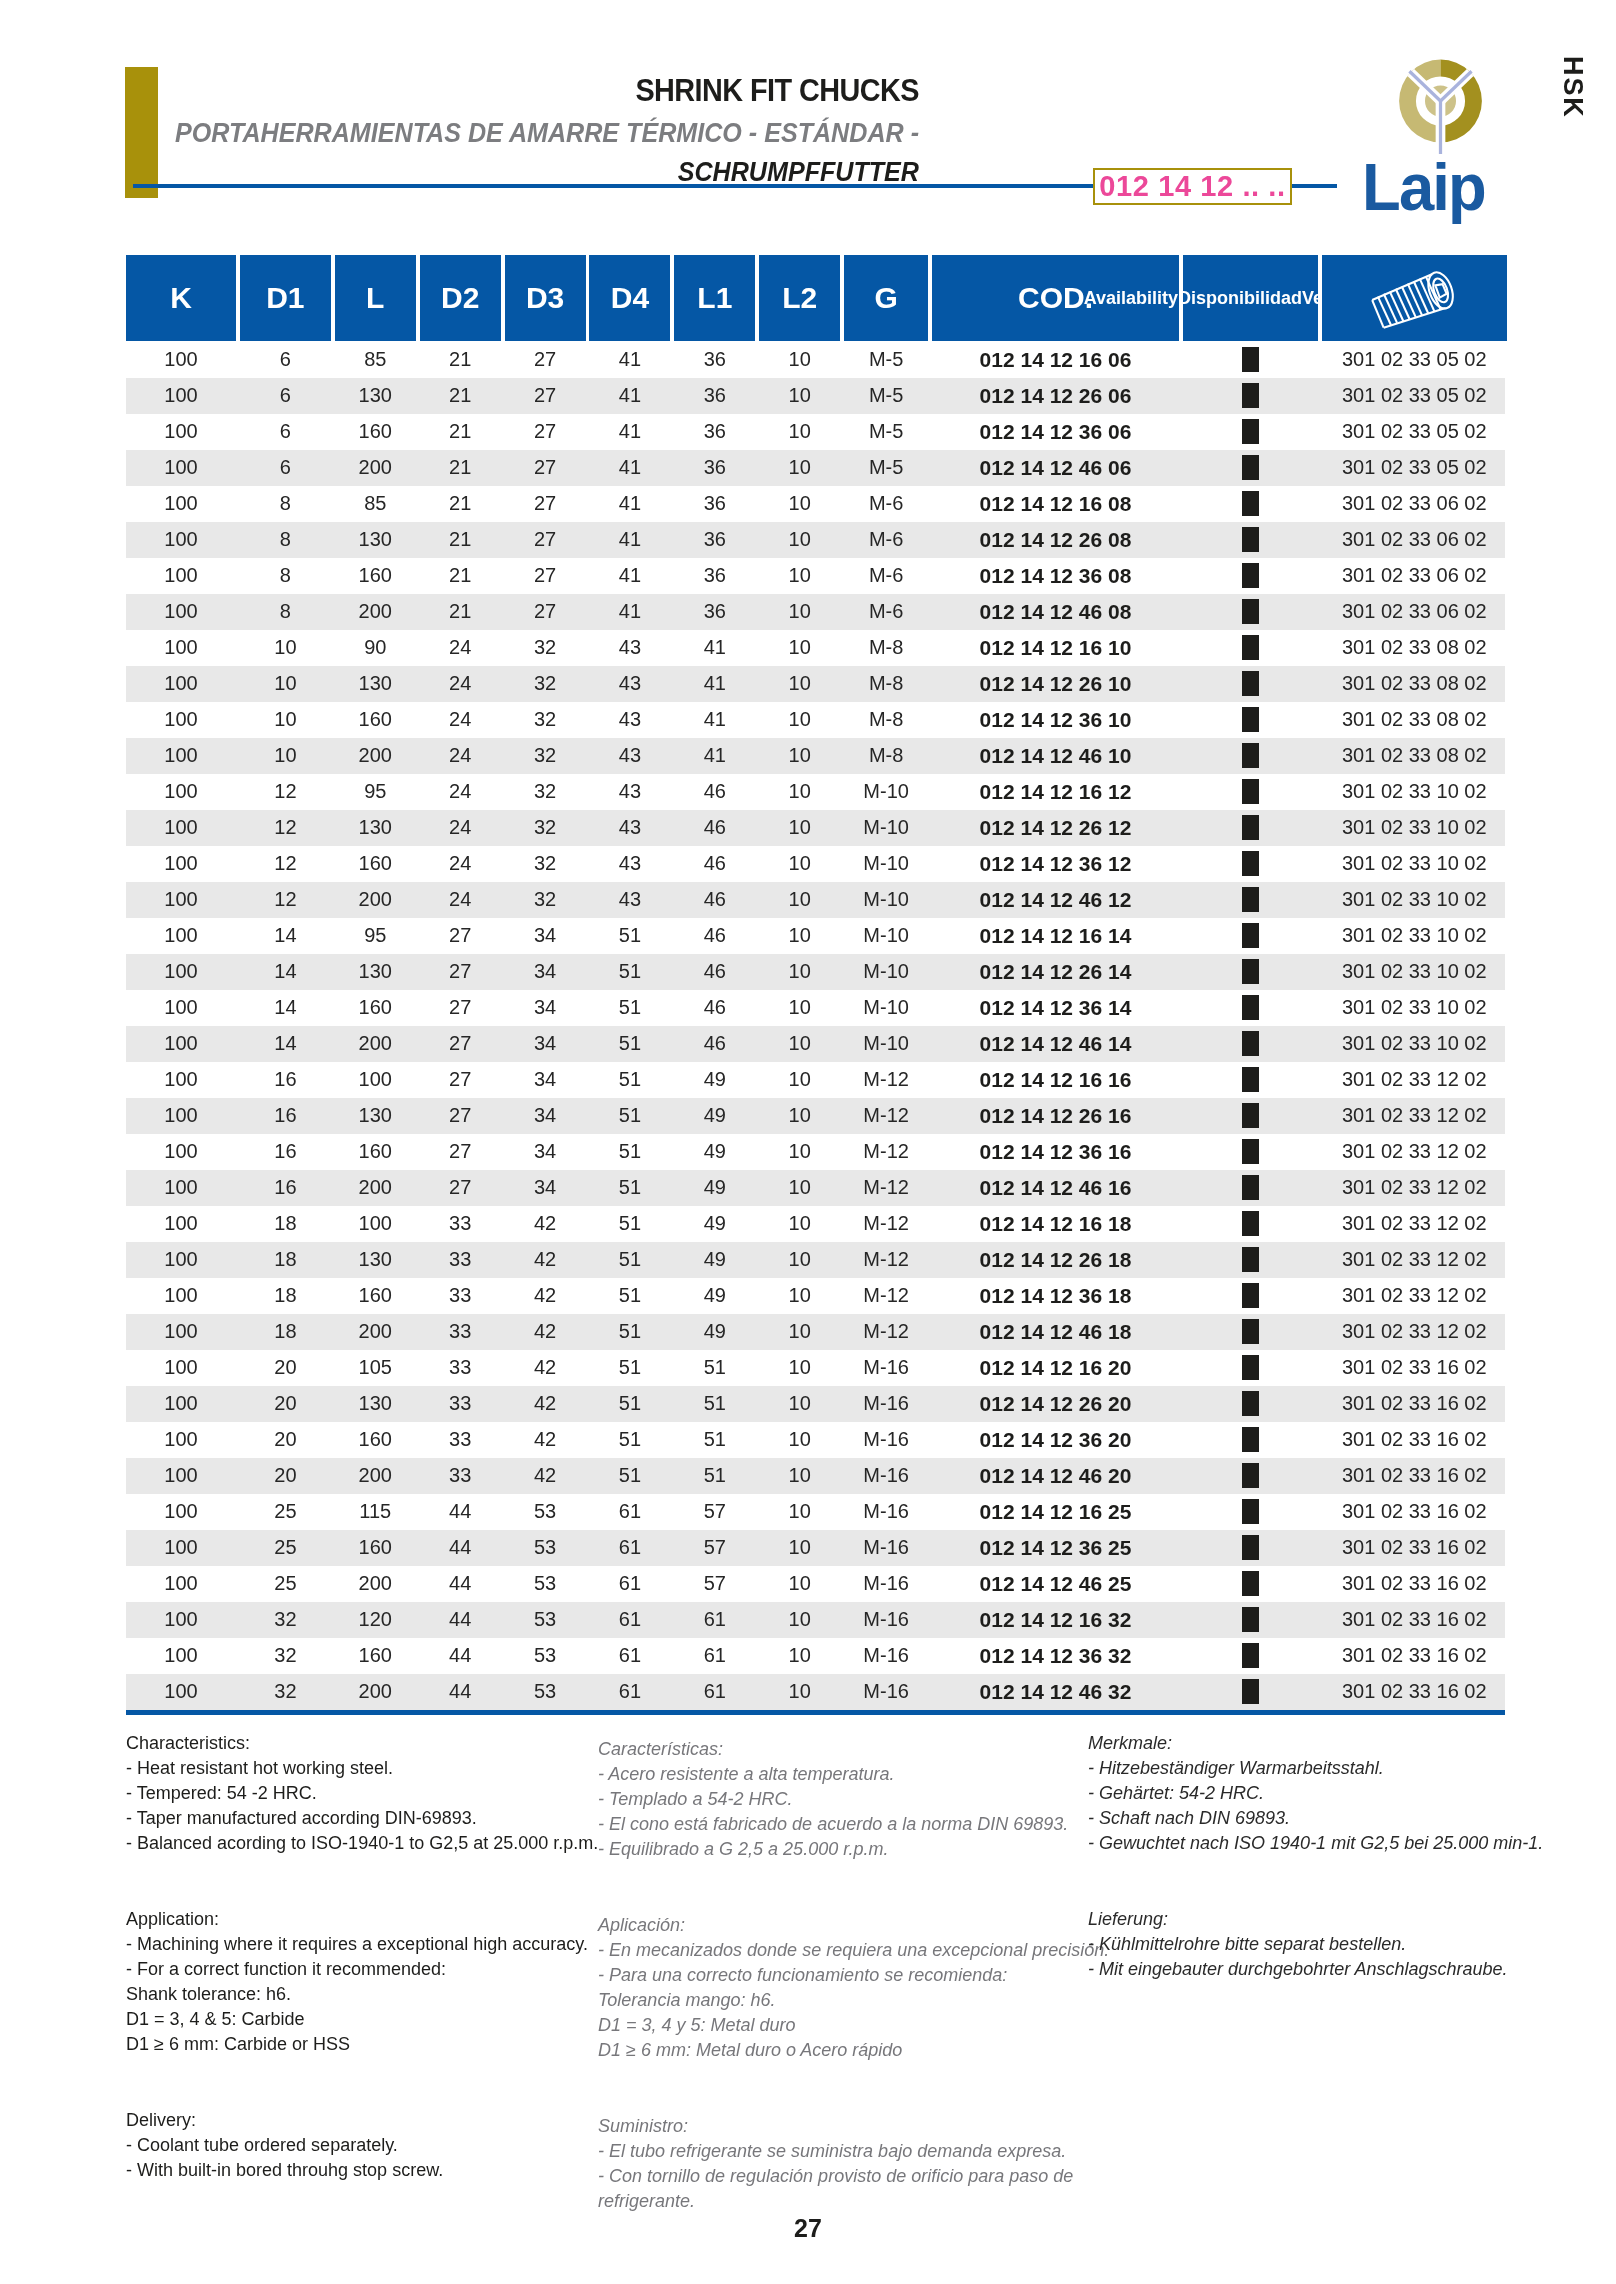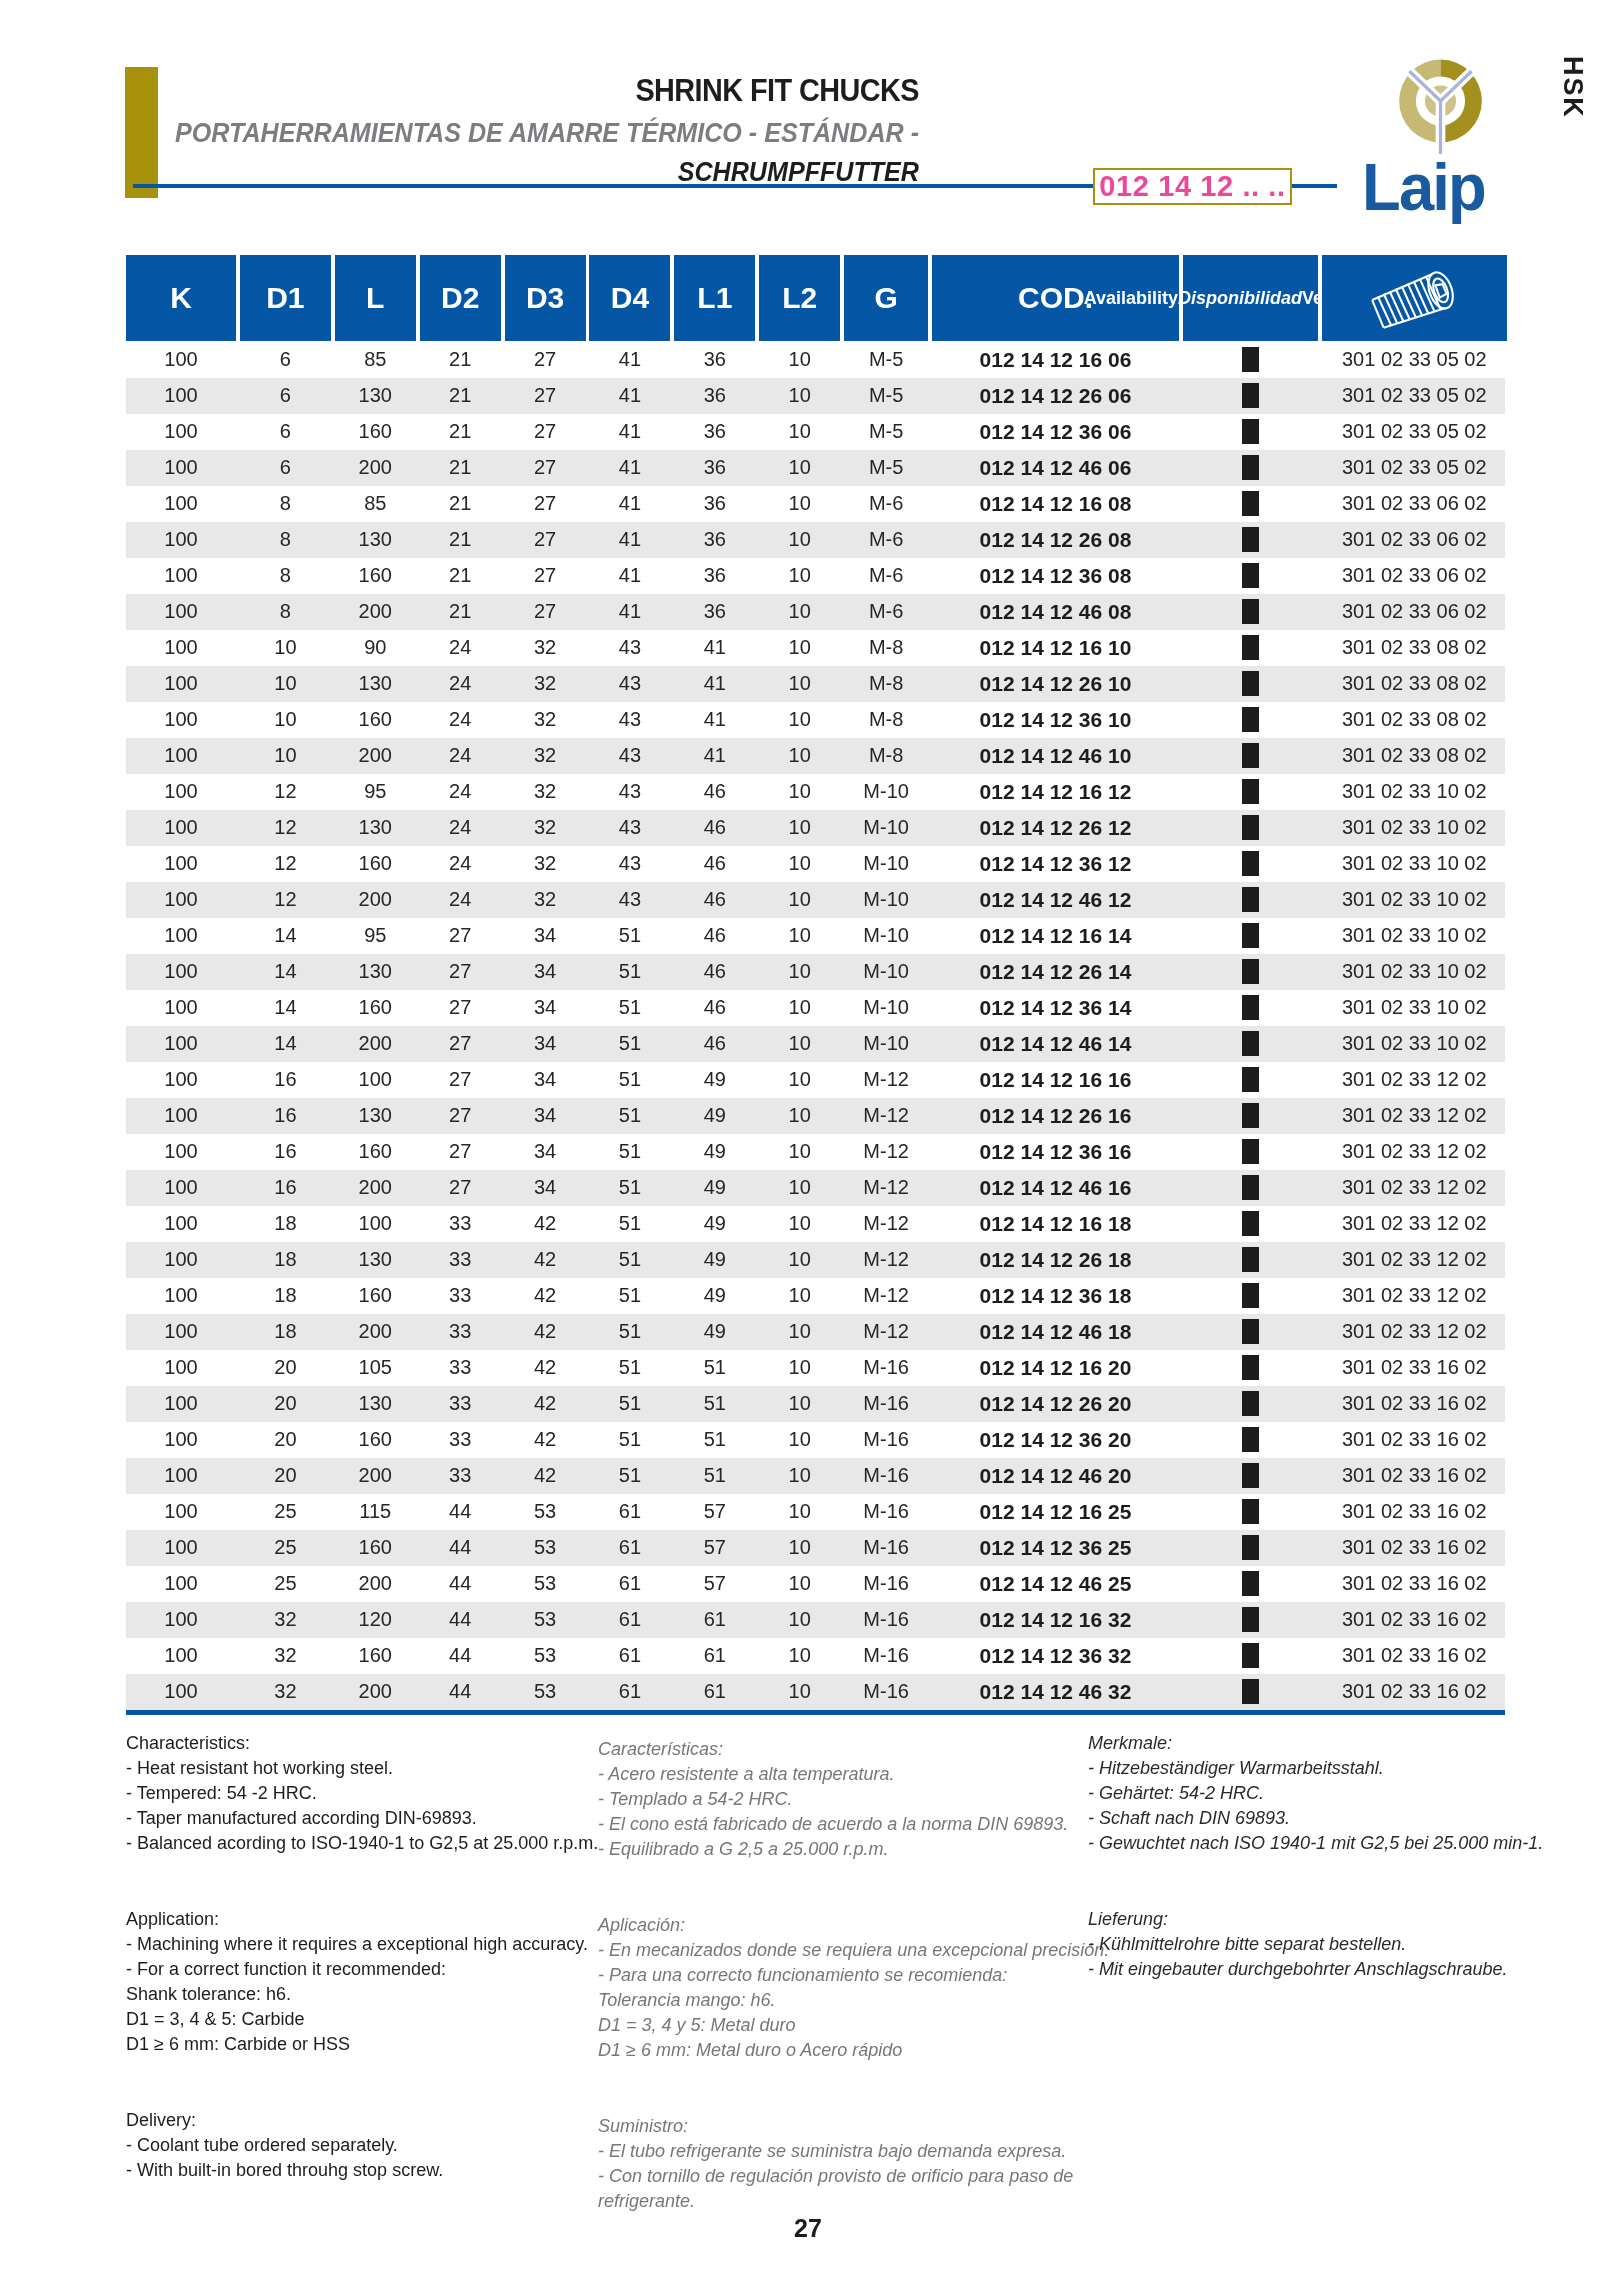--- a/index.html
+++ b/index.html
@@ -28,21 +28,21 @@
 
   
   .tbl{position:absolute;left:126px;top:255px;width:1379px;}
   .thead,.trow{display:grid;
      grid-template-columns:110px 91px 81px 81px 81px 81px 81px 81px 84px 247px 135px 185px;
      column-gap:3.9px;}
   .thead{height:86px;}
   .hc{background:#0557a5;color:#ffffff;display:flex;align-items:center;justify-content:center;
       font-weight:700;font-size:30px;}
   .hc-avail{flex-direction:row;font-size:18px;line-height:23px;font-weight:700;}
-  .hc-avail .it{font-style:italic;}
+  .hc-avail .it{}
   .hc-icon svg{display:block;}
   .tbody{margin-top:0.6px;}
   .trow{height:36px;align-items:center;}
   .trow:nth-child(even){background:#e8e8e8;}
   .tc{text-align:center;font-size:20px;color:#262626;white-space:nowrap;}
   .ccod{font-weight:700;font-size:21px;color:#1d1d1b;}
   .sq{display:inline-block;width:17px;height:25px;background:#1d1d1b;vertical-align:middle;}
   .tbl-bottom-rule{height:4.5px;background:#0557a5;margin-top:0.6px;}
 
   

